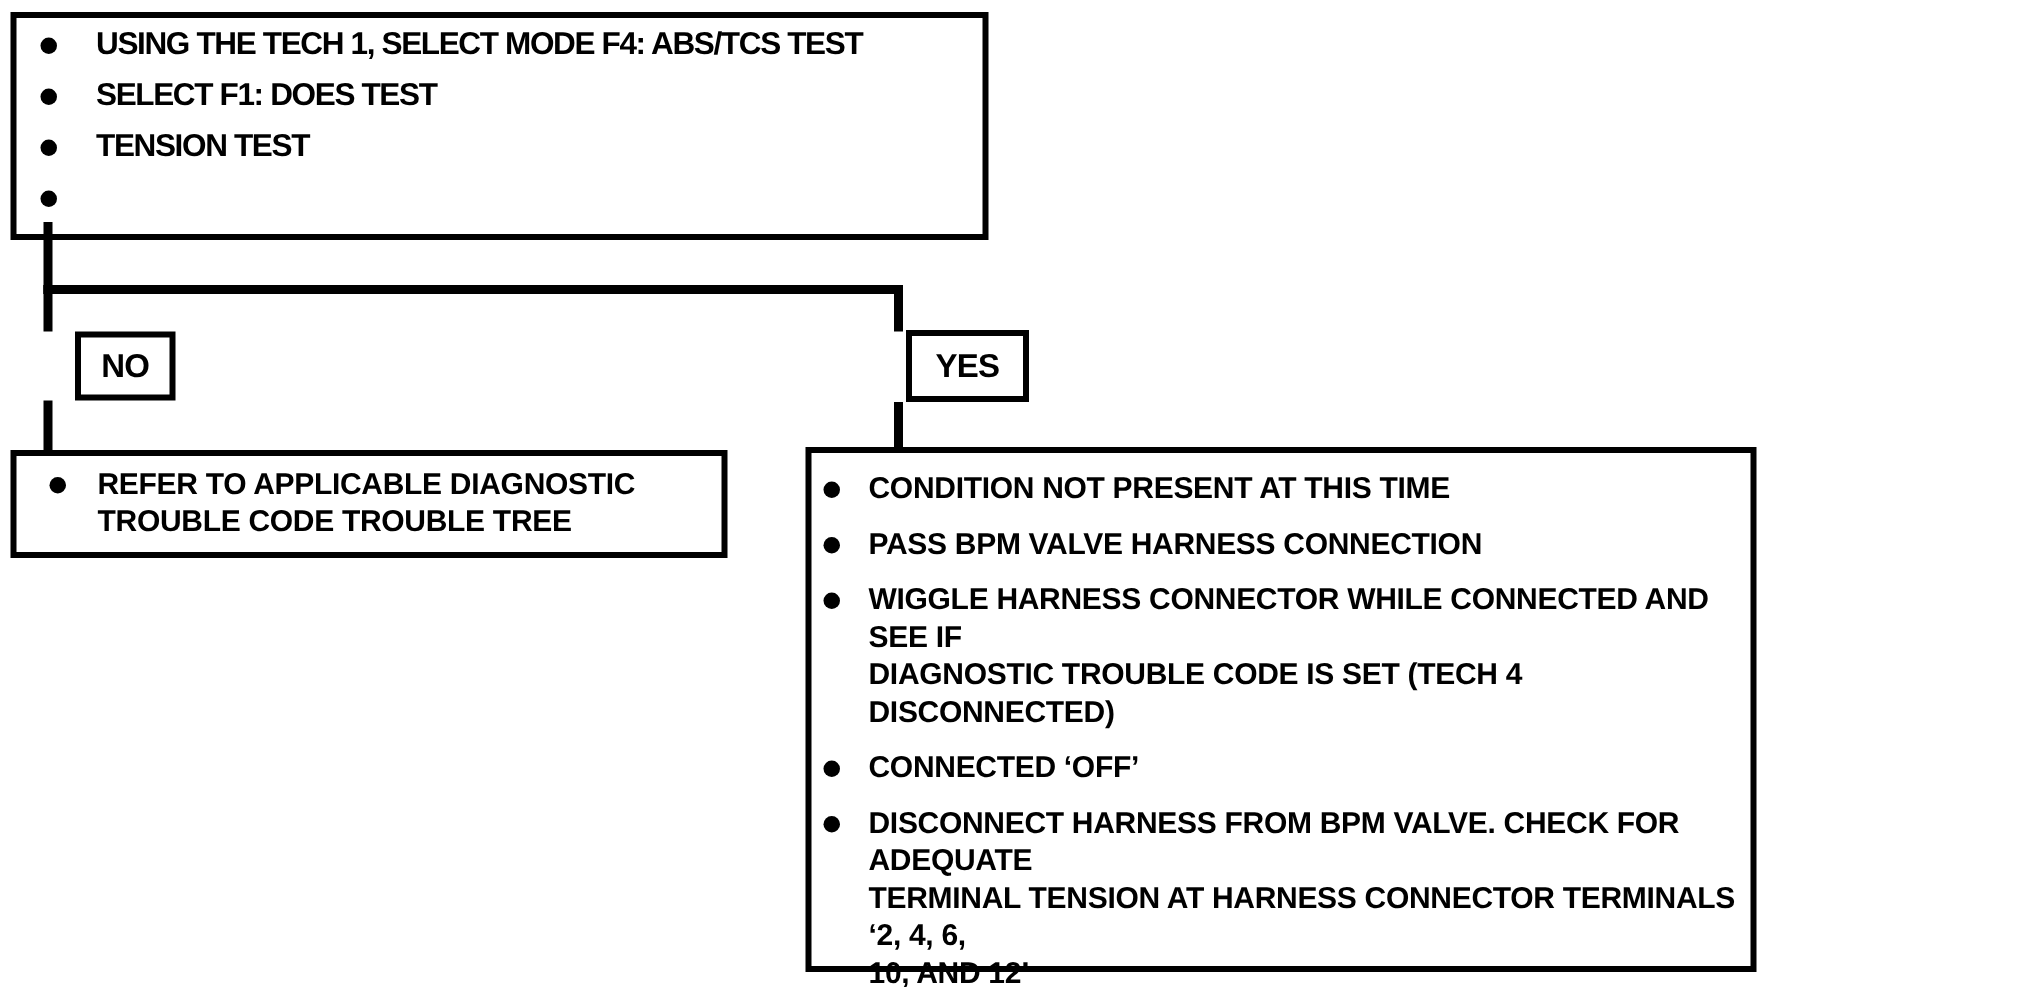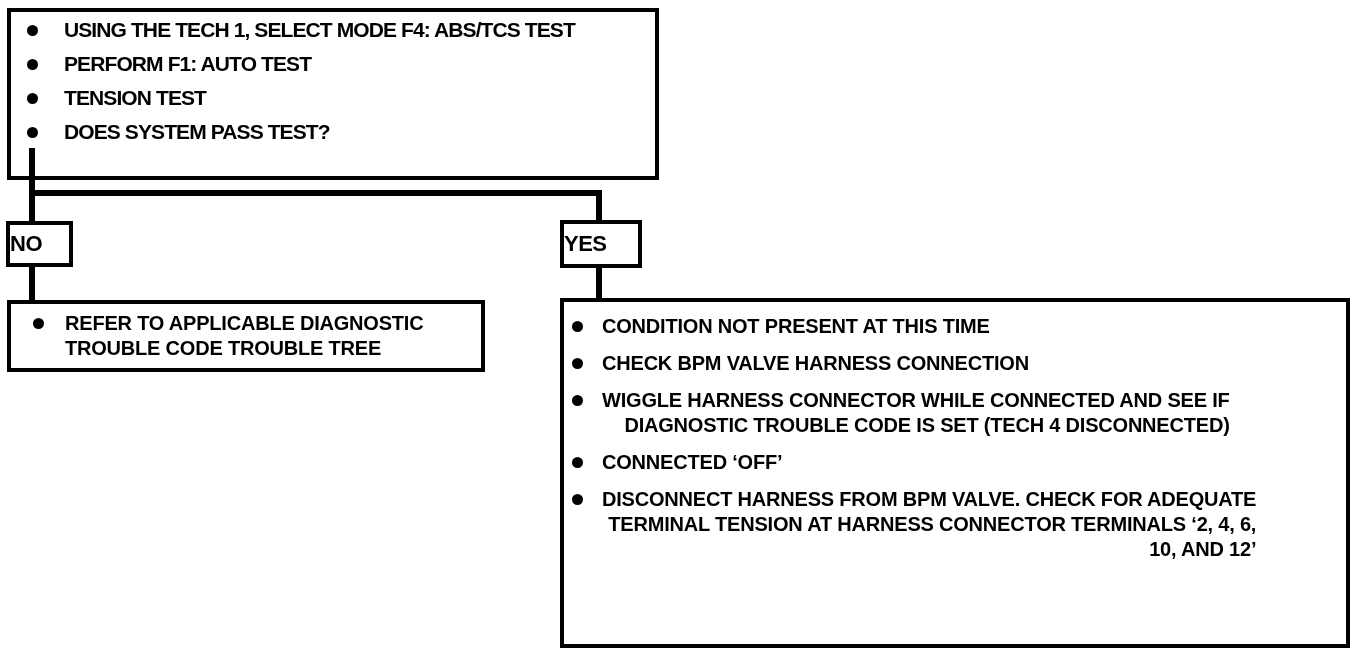--- a/index.html
+++ b/index.html
@@ -23,21 +23,21 @@
     background: #ffffff;
     box-sizing: border-box;
   }
   .line {
     position: absolute;
     background: #000000;
   }
   
   #top-box {
     left: 7px; top: 8px;
-    width: 652px; height: 172px;
+    width: 652px; height: 152px;
     padding: 5px 8px 0 16px;
   }
   #top-box .row { margin-bottom: 12px; }
   #top-box .row:first-child { margin-top: 2px; }
   #top-box .txt {
     font-size: 21px;
     letter-spacing: -0.9px;
     line-height: 22px;
   }
   .row {
@@ -55,37 +55,38 @@
   .txt {
     white-space: pre-line;
     font-size: 20px;
     letter-spacing: -0.2px;
     line-height: 25px;
   }
   
   .label-box {
     display: flex;
     align-items: center;
+    justify-content: center;
     font-size: 22px;
     letter-spacing: -0.5px;
+    margin-left: 44px;
   }
   #no-label-box  { left: 6px;   top: 221px; width: 67px; height: 46px; }
   #yes-label-box { left: 560px; top: 220px; width: 82px; height: 48px; }
   
   #no-action-box {
     left: 7px; top: 300px;
     width: 478px; height: 72px;
     padding: 7px 8px 0 22px;
   }
   #no-action-box .bullet { margin-right: 21px; margin-top: 7px; }
   #yes-action-box {
-    left: 560px; top: 298px;
-    width: 790px; height: 350px;
+    left: 537px; top: 298px;
+    width: 634px; height: 350px;
     padding: 12px 10px 0 8px;
-    text-align: right;
   }
   #yes-action-box .row { margin-bottom: 12px; }
   #yes-action-box .bullet { margin-right: 19px; margin-top: 7px; }
   
   #trunk-line      { left: 29px;  top: 148px; width: 6px;   height: 48px; }
   #branch-h-line   { left: 29px;  top: 190px; width: 573px; height: 6px;  }
   #drop-left-line  { left: 29px;  top: 190px; width: 6px;   height: 31px; }
   #drop-right-line { left: 596px; top: 190px; width: 6px;   height: 31px; }
   #no-stub-line    { left: 29px;  top: 267px; width: 6px;   height: 35px; }
   #yes-stub-line   { left: 596px; top: 268px; width: 6px;   height: 32px; }
@@ -95,29 +96,28 @@
 
 <div id="canvas">
 
   <div class="box" id="top-box">
     <div class="row">
       <span class="bullet"></span>
       <span class="txt">USING THE TECH 1, SELECT MODE F4: ABS/TCS TEST</span>
     </div>
     <div class="row">
       <span class="bullet"></span>
-      <span class="txt">PERFORM F1: AUTO TEST</span>
+      <span class="txt">SELECT F1: DOES TEST</span>
     </div>
     <div class="row">
       <span class="bullet"></span>
       <span class="txt">TENSION TEST</span>
     </div>
     <div class="row">
       <span class="bullet"></span>
-      <span class="txt">DOES SYSTEM PASS TEST?</span>
     </div>
   </div>
 
   <div class="line" id="trunk-line"></div>
   <div class="line" id="branch-h-line"></div>
   <div class="line" id="drop-left-line"></div>
   <div class="line" id="drop-right-line"></div>
   <div class="line" id="no-stub-line"></div>
   <div class="line" id="yes-stub-line"></div>
 
@@ -135,21 +135,21 @@
 TROUBLE CODE TROUBLE TREE</span>
     </div>
   </div>
   <div class="box" id="yes-action-box">
     <div class="row">
       <span class="bullet"></span>
       <span class="txt">CONDITION NOT PRESENT AT THIS TIME</span>
     </div>
     <div class="row">
       <span class="bullet"></span>
-      <span class="txt">CHECK BPM VALVE HARNESS CONNECTION</span>
+      <span class="txt">PASS BPM VALVE HARNESS CONNECTION</span>
     </div>
     <div class="row">
       <span class="bullet"></span>
       <span class="txt">WIGGLE HARNESS CONNECTOR WHILE CONNECTED AND SEE IF
 DIAGNOSTIC TROUBLE CODE IS SET (TECH 4 DISCONNECTED)</span>
     </div>
     <div class="row">
       <span class="bullet"></span>
       <span class="txt">CONNECTED ‘OFF’</span>
     </div>

